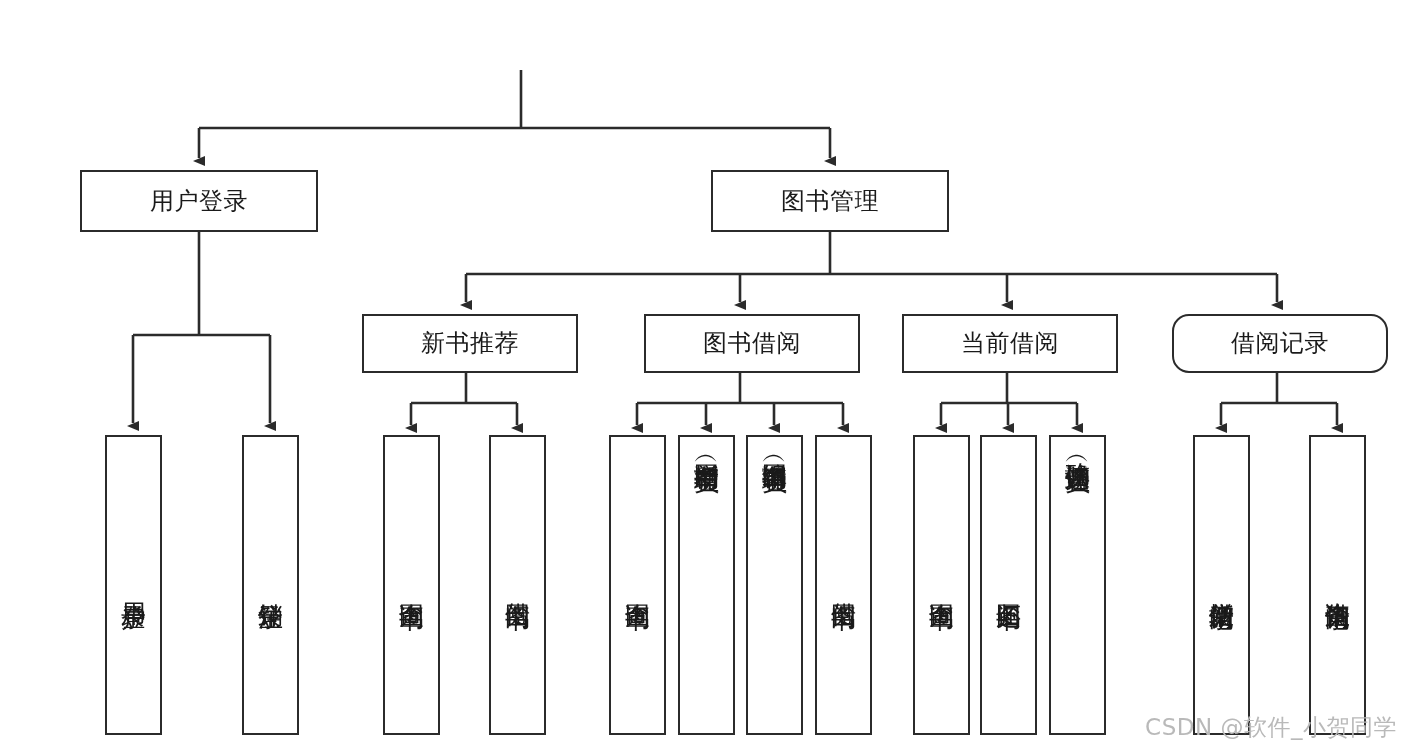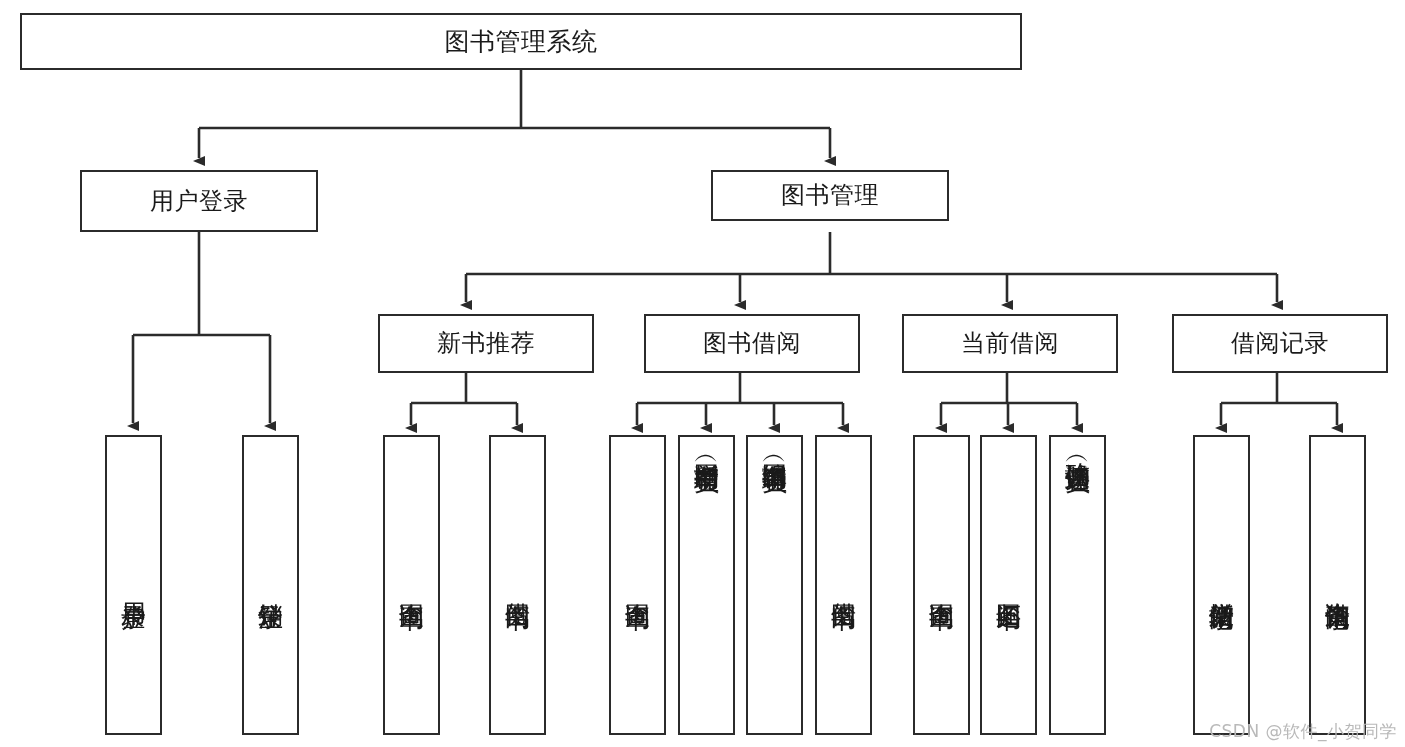--- a/index.html
+++ b/index.html
@@ -66,21 +66,21 @@
     max-height: 290px;
   }
   .node.vert.centered {
     align-items: center;
     padding-top: 0;
   }
   #watermark {
     position: absolute;
     right: 8px;
     bottom: 4px;
-    font-size: 17px;
+    font-size: 23px;
     color: #b9b9b9;
     letter-spacing: 0.5px;
     white-space: nowrap;
     z-index: 5;
     font-family: "DejaVu Sans", "Liberation Sans", sans-serif;
   }
 </style>
 </head>
 <body>
 
@@ -129,45 +129,42 @@
       <path d="M1008,403 L1008,425" marker-end="url(#arrowhead)"></path>
       <path d="M1077,403 L1077,425" marker-end="url(#arrowhead)"></path>
 
       <path d="M1277,373 L1277,403"></path>
       <path d="M1221,403 L1337,403"></path>
       <path d="M1221,403 L1221,425" marker-end="url(#arrowhead)"></path>
       <path d="M1337,403 L1337,425" marker-end="url(#arrowhead)"></path>
     </g>
   </svg>
 
-  <div class="node horiz" id="node-root" style="left:20px; top:13px; width:1002px; height:57px;">
-    <span class="node-label">图书管理系统</span>
-  </div>
 
   <div class="node horiz" style="left:80px; top:170px; width:238px; height:62px;">
     <span class="node-label">用户登录</span>
   </div>
 
-  <div class="node horiz" style="left:711px; top:170px; width:238px; height:51px;">
+  <div class="node horiz" style="left:711px; top:170px; width:238px; height:62px;">
     <span class="node-label">图书管理</span>
   </div>
 
-  <div class="node horiz" style="left:362px; top:314px; width:216px; height:59px;margin-left:16px;">
+  <div class="node horiz" style="left:362px; top:314px; width:216px; height:59px;">
     <span class="node-label">新书推荐</span>
   </div>
 
   <div class="node horiz" style="left:632px; top:314px; width:216px; height:59px;margin-left:12px;">
     <span class="node-label">图书借阅</span>
   </div>
 
   <div class="node horiz" style="left:902px; top:314px; width:216px; height:59px;align-items:center;">
     <span class="node-label">当前借阅</span>
   </div>
 
-  <div class="node horiz" style="left:1172px; top:314px; width:216px; height:59px;">
+  <div class="node horiz" style="left:1172px; top:314px; width:216px; height:59px;border-radius:17px;">
     <span class="node-label">借阅记录</span>
   </div>
 
   <div class="node vert centered" style="left:105px; top:435px; width:57px; height:300px;">
     <span class="node-label">用户登录</span>
   </div>
 
   <div class="node vert centered" style="left:242px; top:435px; width:57px; height:300px;">
     <span class="node-label">注销登录</span>
   </div>

